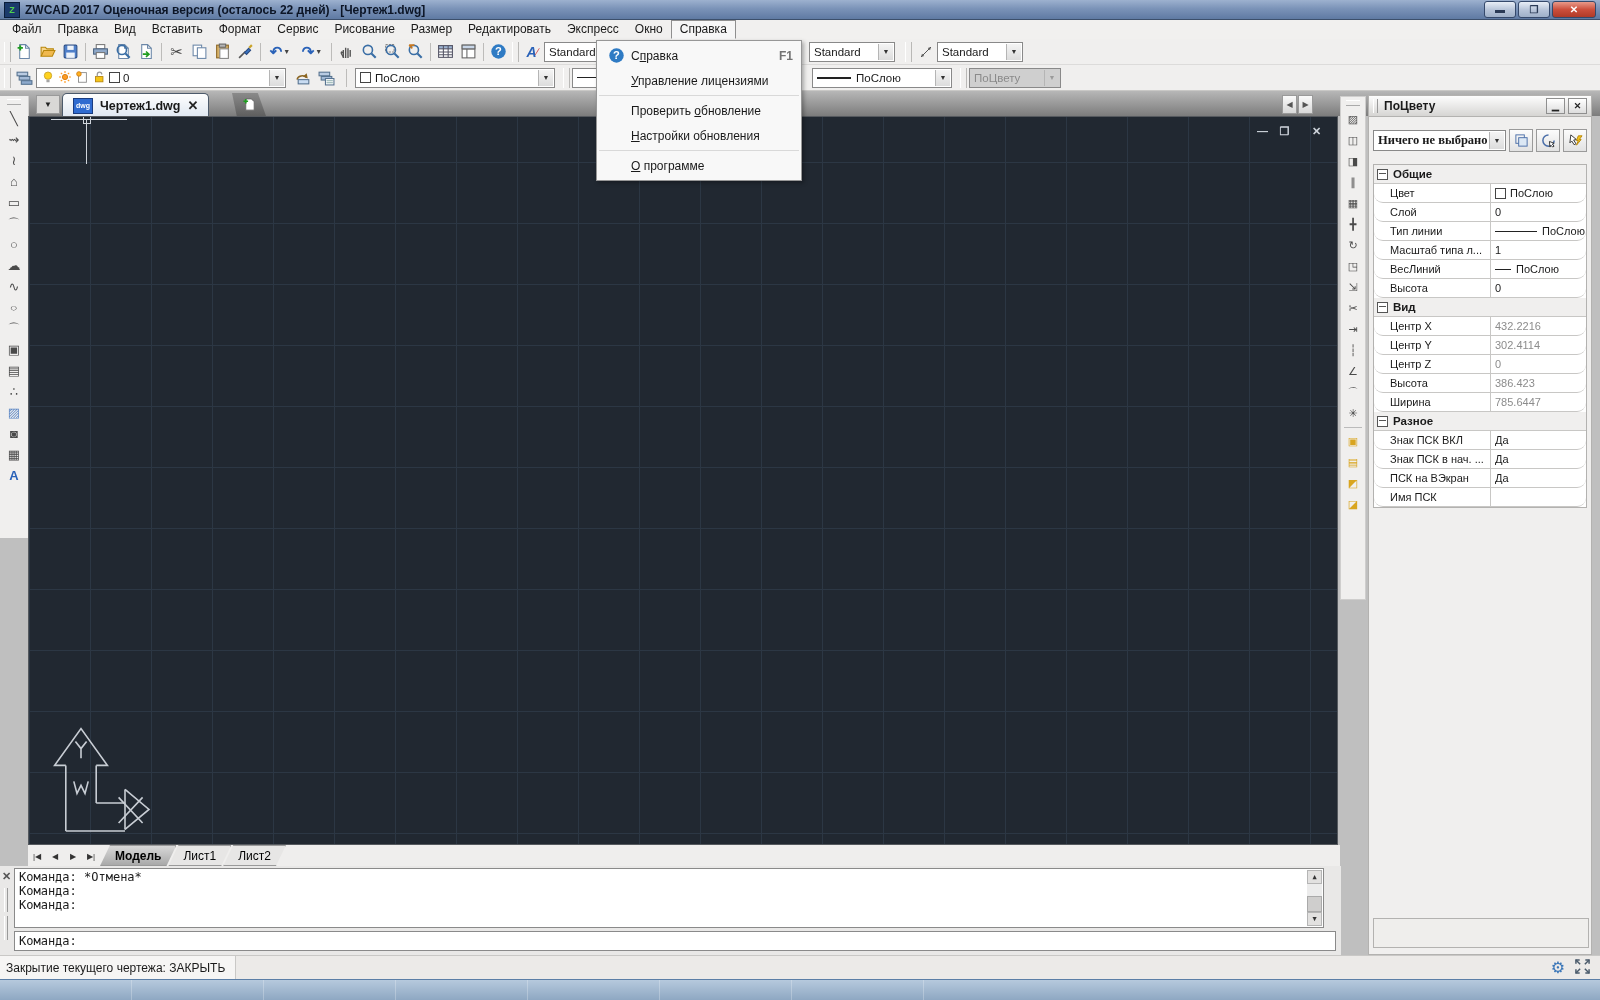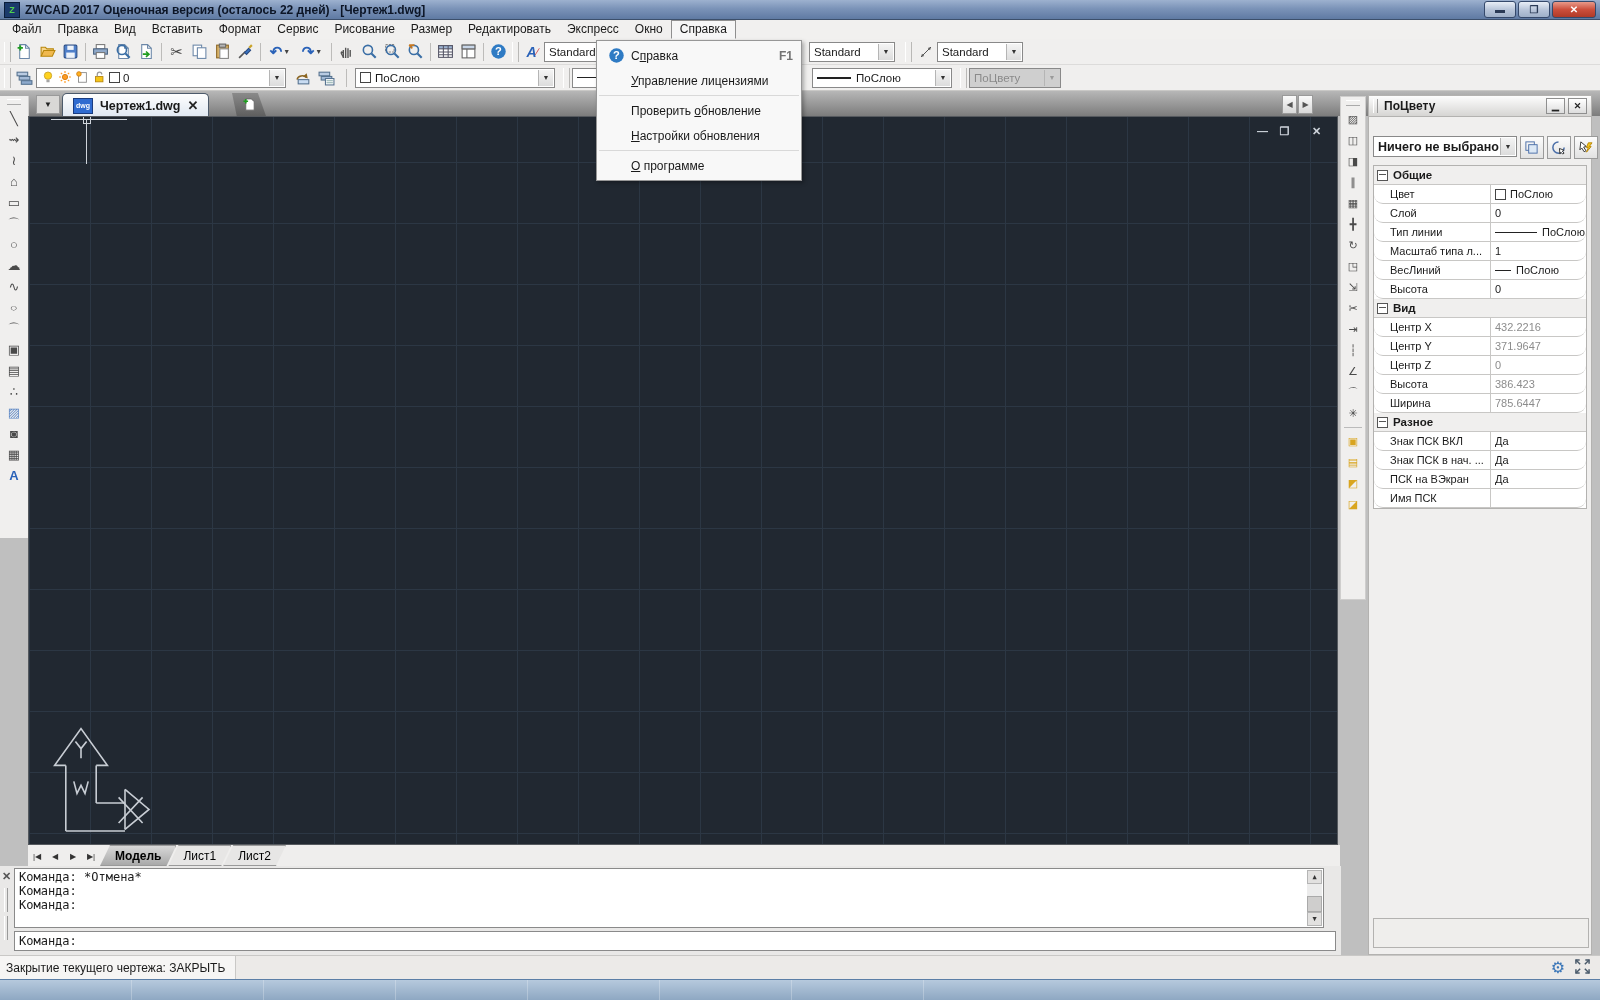--- a/index.html
+++ b/index.html
@@ -99,25 +99,25 @@
   
   #taskbar{left:0;top:979px;width:1600px;height:21px;background:linear-gradient(#b6c9dd,#8ca6c1);border-top:1px solid #5b7ea6;display:flex;}
   .taskseg{width:132px;height:100%;border-right:1px solid rgba(255,255,255,.25);box-sizing:border-box;}
   
   #propspanel{left:1368px;top:95px;width:224px;height:860px;background:#f0efee;border:1px solid #b3b2b0;box-sizing:border-box;}
   #propshdr{height:20px;background:linear-gradient(#fdfdfd,#d6d5d3);border-bottom:1px solid #b3b2b0;
     display:flex;align-items:center;padding:0 4px;}
   #propshdr .ttl{font-weight:bold;font-size:12px;margin-left:6px;}
   #propshdr .hbtn{width:17px;height:14px;border:1px solid #8f8f8f;background:linear-gradient(#fff,#ddd);
     display:flex;align-items:center;justify-content:center;font-size:9px;font-weight:bold;color:#222;margin-left:3px;}
-  #propsctl{display:flex;gap:3px;padding:19px 4px 4px 4px;}
+  #propsctl{display:flex;align-items:center;gap:3px;padding:12px 4px 4px 4px;font-family:Liberation Serif, serif;}
   #selcombo{flex:1;height:21px;font-weight:bold;font-size:12.5px;}
   .pbtn{width:22px;height:21px;border:1px solid #9a9a9a;background:linear-gradient(#fcfcfc,#e2e2e2);
     display:flex;align-items:center;justify-content:center;flex:none;}
-  #propsgrid{margin:2px 4px 0 4px;border:1px solid #b3b2b0;background:#fff;}
+  #propsgrid{margin:8px 4px 0 4px;border:1px solid #b3b2b0;background:#fff;}
   .prow{display:flex;height:18px;border-bottom:1px solid #c8c7c5;align-items:center;font-size:11px;border-radius:9px;}
   .prow .pl{width:100px;padding-left:16px;border-right:1px solid #c8c7c5;height:100%;display:flex;align-items:center;overflow:hidden;white-space:nowrap;}
   .prow .pv{flex:1;padding-left:4px;display:flex;align-items:center;overflow:hidden;white-space:nowrap;height:100%;}
   .prow.muted .pv{color:#8c8c8c;}
   .psec{display:flex;height:18px;border-bottom:1px solid #c8c7c5;align-items:center;background:#f0efee;font-weight:bold;font-size:11.5px;}
   .boxminus{width:9px;height:9px;border:1px solid #555;margin:0 5px 0 3px;position:relative;background:#fff;flex:none;}
   .boxminus::after{content:"";position:absolute;left:1px;right:1px;top:3px;height:1px;background:#555;}
   #propsdesc{position:absolute;left:4px;bottom:6px;width:214px;height:28px;border:1px solid #b3b2b0;background:#efeeec;}
   
   #helpmenu{left:596px;top:40px;width:204px;background:#f8f8f8;border:1px solid #979797;
@@ -609,21 +609,21 @@
       </div>
       <div class="prow muted">
         <span class="pl">Центр X</span>
         <span class="pv">
           <span>432.2216</span>
         </span>
       </div>
       <div class="prow muted">
         <span class="pl">Центр Y</span>
         <span class="pv">
-          <span>371.9647</span>
+          <span>302.4114</span>
         </span>
       </div>
       <div class="prow muted">
         <span class="pl">Центр Z</span>
         <span class="pv">
           <span>0</span>
         </span>
       </div>
       <div class="prow muted">
         <span class="pl">Высота</span>

